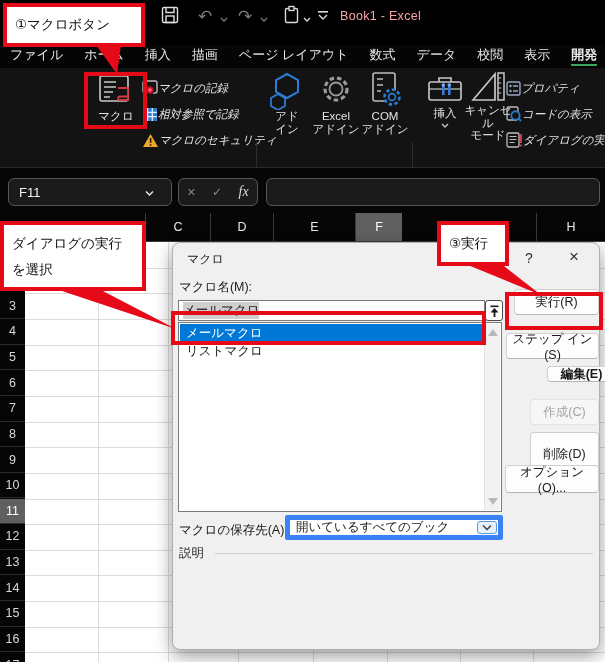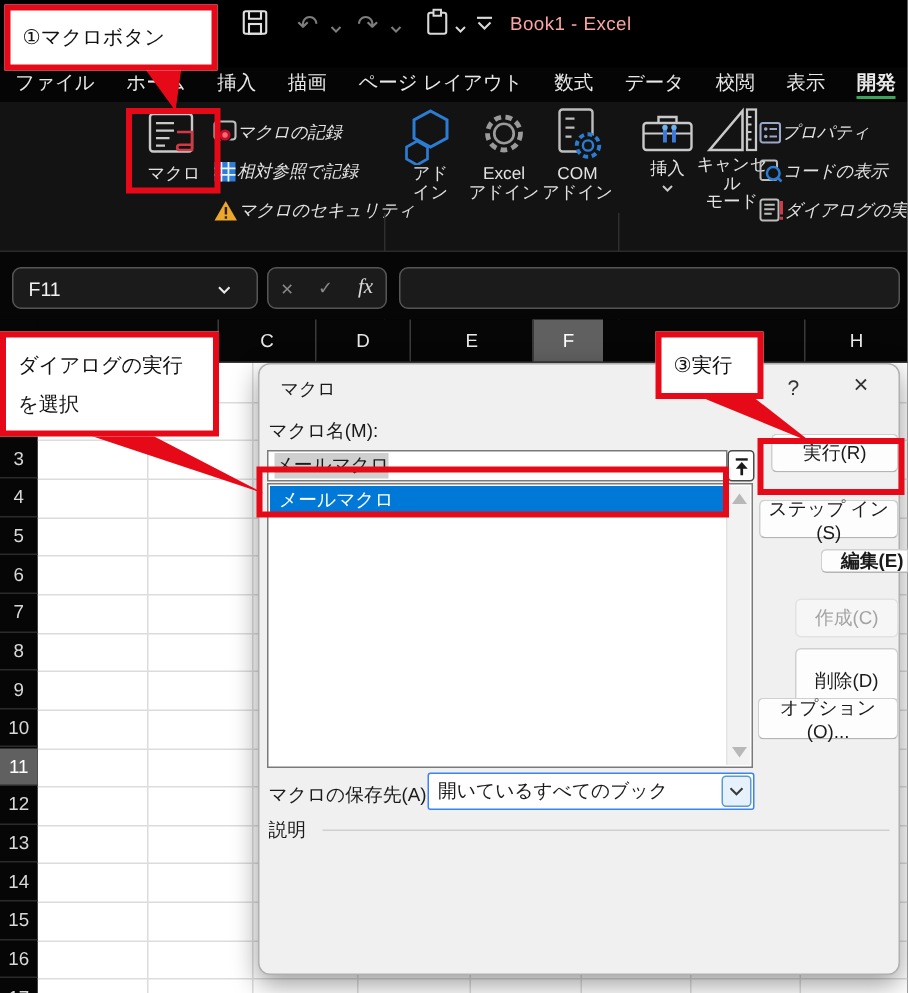--- a/index.html
+++ b/index.html
@@ -52,21 +52,21 @@
   .dbtn{position:absolute;background:#fdfdfd;border:1px solid #d0d0d0;border-bottom-color:#b5b5b5;border-radius:4px;font-size:12.5px;color:#1a1a1a;display:flex;align-items:center;justify-content:center;font-family:inherit;}
   .dbtn:disabled,.dbtn.disabled{color:#a3a3a3;background:#f6f6f6;border-color:#e2e2e2;}
   .tinput{background:#fff;border:1px solid #7a7a7a;display:flex;align-items:center;padding-left:4px;}
   .selected-text{background:#cfcfcf;}
   .listbox{background:#fff;border:1px solid #7a7a7a;}
   .listitem{position:absolute;left:1px;right:17px;height:19px;display:flex;align-items:center;padding-left:6px;}
   .listitem.sel{background:var(--blue);color:#fff;}
   .scrolltrack{position:absolute;top:1px;bottom:1px;right:1px;width:16px;background:#f2f2f2;border-left:1px solid #e3e3e3;}
   .tri-up{width:0;height:0;border-left:5px solid transparent;border-right:5px solid transparent;border-bottom:7px solid #b8b8b8;margin:5px auto 0;}
   .tri-down{width:0;height:0;border-left:5px solid transparent;border-right:5px solid transparent;border-top:7px solid #b8b8b8;margin:5px auto 0;}
-  .combo{background:#fff;border:1px solid #3b82f6;border-radius:2px;display:flex;align-items:center;padding-left:6px;}
+  .combo{background:#fff;border:5px solid #3b82f6;border-radius:2px;display:flex;align-items:center;padding-left:6px;}
   .combobtn{position:absolute;right:1px;top:1px;bottom:1px;width:20px;background:#e7f1fb;border:1px solid #5b9bd5;border-radius:3px;display:flex;align-items:center;justify-content:center;}
   .descline{position:absolute;height:1px;background:#cfcfcf;}
 
   
   .annot{position:absolute;background:#fff;border:4px solid var(--red);color:#111;font-size:13.5px;z-index:10;line-height:26px;padding-left:8px;}
   .redframe{position:absolute;border:4px solid var(--red);z-index:10;background:transparent;}
   .arrowlayer{position:absolute;left:0;top:0;width:605px;height:662px;z-index:9;pointer-events:none;}
   svg{display:block;}
 </style>
 </head>
@@ -364,20 +364,23 @@
             <polygon points="4.5,3 8.5,7.5 0.5,7.5" fill="#1a1a1a"></polygon>
             <rect x="3.6" y="7" width="1.8" height="5" fill="#1a1a1a"></rect>
           </svg>
         </span>
     </div>
 
     <div class="dlg-el listbox" style="left:5px;top:79px;width:324px;height:190px;">
       <div class="listitem sel" style="top:1px;">
           <span>メールマクロ</span>
         </div>
+      <div class="listitem" style="top:20px;height:17px;">
+          <span>リストマクロ</span>
+        </div>
       <div class="scrolltrack">
         <div class="tri-up"></div>
         <div class="tri-down" style="position:absolute;bottom:5px;left:2.5px;margin:0;"></div>
       </div>
     </div>
 
     <button class="dbtn" style="left:341px;top:46px;width:85px;height:26px;">実行(R)</button>
     <button class="dbtn" style="left:333px;top:90px;width:93px;height:26px;">ステップ イン(S)</button>
     <button class="dbtn" style="left:374px;top:123px;width:69px;height:16px;font-weight:bold;">編集(E)</button>
     <button class="dbtn disabled" style="left:357px;top:156px;width:69px;height:26px;">作成(C)</button>

